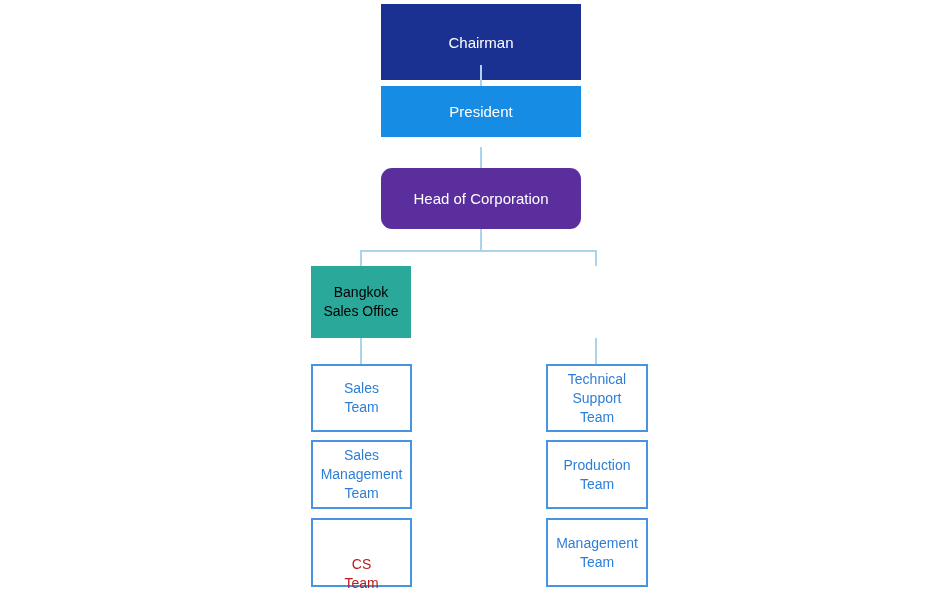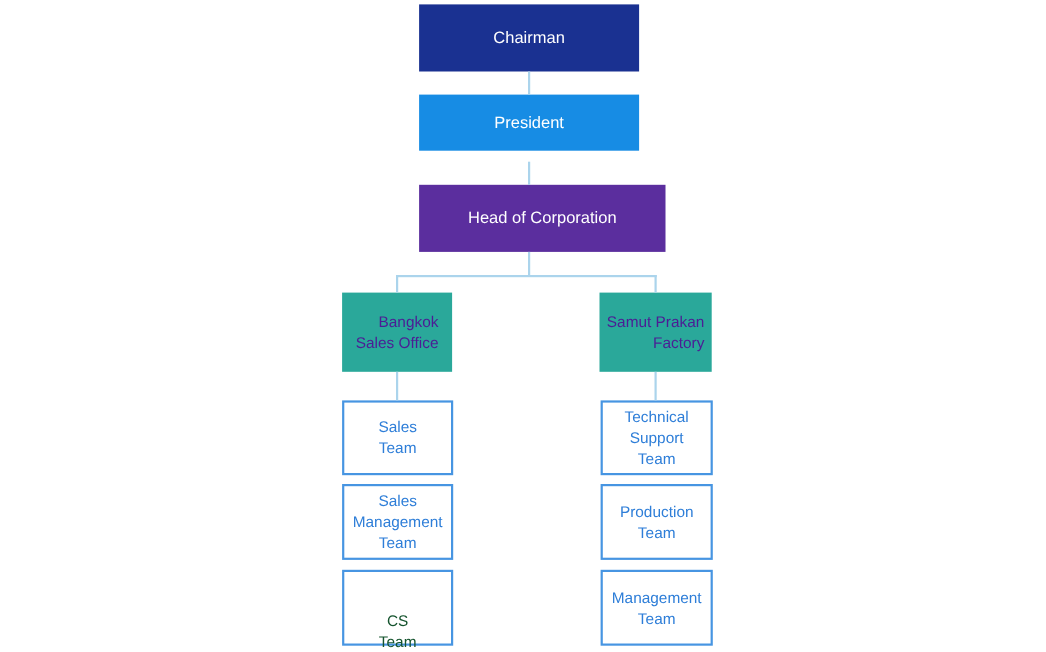--- a/index.html
+++ b/index.html
@@ -25,75 +25,70 @@
   }
   .node-label {
     white-space: pre-line;
     line-height: 19px;
   }
   .chain .node-label {
     color: #ffffff;
     font-size: 15px;
   }
   .branch .node-label {
-    color: #4c1d95;
+    color: #000000;
     font-size: 14px;
-    text-align: right;
   }
   .team {
     background: #ffffff;
     border: 2px solid #4795e2;
   }
   .team .node-label {
     font-size: 14px;
   }
   .line {
     position: absolute;
   }
 </style>
 </head>
 <body>
 
 <div class="canvas">
 
-  <div class="node chain" style="left: 381px; top: 4px; width: 200px; height: 61px; background-color: rgb(26, 49, 145);">
+  <div class="node chain" style="left: 381px; top: 4px; width: 200px; height: 76px; background-color: rgb(26, 49, 145);">
     <span class="node-label">Chairman</span>
   </div>
 
   <div class="node chain" style="left: 381px; top: 86px; width: 200px; height: 51px; background-color: rgb(23, 140, 228);">
     <span class="node-label">President</span>
   </div>
 
-  <div class="node chain" style="left: 381px; top: 168px; width: 224px; height: 61px; background-color: rgb(91, 46, 158);">
+  <div class="node chain" style="left: 381px; top: 168px; width: 200px; height: 61px; background-color: rgb(91, 46, 158); border-radius: 11px;">
     <span class="node-label">Head of Corporation</span>
   </div>
 
   <div class="node branch" style="left: 311px; top: 266px; width: 100px; height: 72px; background-color: rgb(42, 168, 154);">
     <span class="node-label">Bangkok
 Sales Office</span>
   </div>
 
-  <div class="node branch" style="left: 545px; top: 266px; width: 102px; height: 72px; background-color: rgb(42, 168, 154);">
-    <span class="node-label">Samut Prakan
-Factory</span>
-  </div>
 
   <div class="node team" style="left: 311px; top: 364px; width: 101px; height: 68px; border-color: rgb(71, 149, 226);">
     <span class="node-label" style="color: rgb(46, 126, 216);">Sales
 Team</span>
   </div>
 
   <div class="node team" style="left: 311px; top: 440px; width: 101px; height: 69px; border-color: rgb(71, 149, 226);">
     <span class="node-label" style="color: rgb(46, 126, 216);">Sales
 Management
 Team</span>
   </div>
 
   <div class="node team" style="left: 311px; top: 518px; width: 101px; height: 69px; border-color: rgb(71, 149, 226);">
-    <span class="node-label" style="color: #14532d; margin-top: 42px;">CS
+    <span class="node-label" style="color: #b91c1c; margin-top: 42px;">CS
 Team</span>
   </div>
 
   <div class="node team" style="left: 546px; top: 364px; width: 102px; height: 68px; border-color: rgb(71, 149, 226); align-items: center;">
     <span class="node-label" style="color: rgb(46, 126, 216);">Technical
 Support
 Team</span>
   </div>
 
   <div class="node team" style="left: 546px; top: 440px; width: 102px; height: 69px; border-color: rgb(71, 149, 226); align-items: center;">

